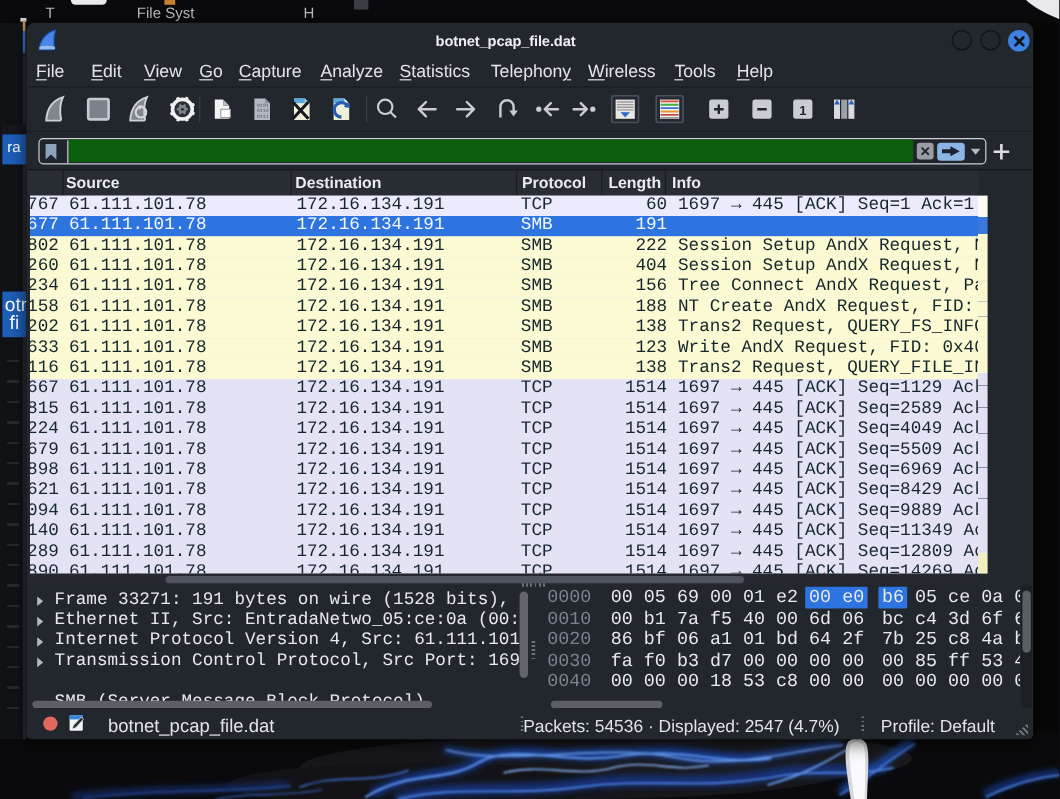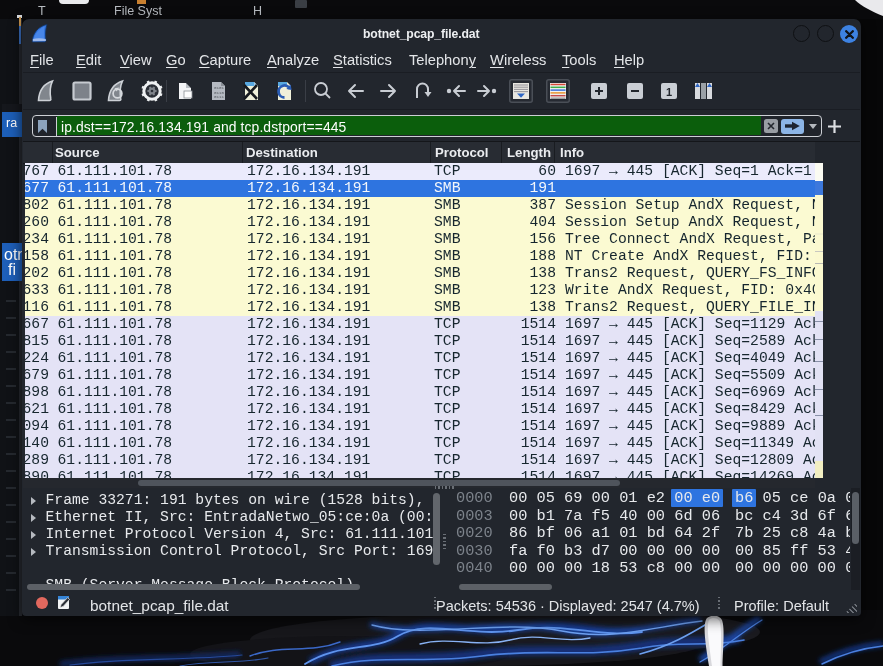--- a/index.html
+++ b/index.html
@@ -291,21 +291,20 @@
     </svg>
   </div>
 <div class="tsep abs" style="left:166px;"></div>
 <div class="tsep abs" style="left:305px;"></div>
 <div class="abs" style="left:23px;top:71.5px;width:837px;height:1px;background:#1a1d23;"></div>
 <div class="abs" style="left:23px;top:109px;width:837px;height:1px;background:#1a1d23;"></div>
 <div class="abs" style="left:23px;top:141px;width:837px;height:1px;background:#14161a;"></div>
 
 <div id="ffield" class="abs">
   <div id="fgreen" class="abs"></div>
-  <div id="ftext" class="abs">ip.dst==172.16.134.191 and tcp.dstport==445</div>
 </div>
 <svg class="abs" style="left:36px;top:119px;" width="13" height="15" viewBox="0 0 13 15">
   <path d="M2,1 L11,1 L11,14 L6.5,9.8 L2,14 Z" fill="#8ca3bd"></path>
 </svg>
 <div class="abs" style="left:56px;top:116.5px;width:1px;height:19px;background:#cdd0d5;"></div>
 
 <div class="abs" style="left:764px;top:119px;width:14px;height:14px;background:#989da3;border-radius:2.5px;"></div>
 <svg class="abs" style="left:767px;top:122px;" width="8" height="8" viewBox="0 0 8 8">
   <path d="M1,1 L7,7 M7,1 L1,7" stroke="#23272e" stroke-width="1.6"></path>
 </svg>
@@ -327,21 +326,21 @@
   <span class="hl abs" style="left:537px;">Info</span>
   <span class="hsep abs" style="left:29px;"></span>
   <span class="hsep abs" style="left:219px;"></span>
   <span class="hsep abs" style="left:407px;"></span>
   <span class="hsep abs" style="left:478px;"></span>
   <span class="hsep abs" style="left:531px;"></span>
 </div>
 <div id="rows" class="abs">
     <div class="row r-tcp1" style="top:0px"><span class="c-no">33767</span><span class="c-src">61.111.101.78</span><span class="c-dst">172.16.134.191</span><span class="c-pro">TCP</span><span class="c-len">60</span><span class="c-inf">1697 → 445 [ACK] Seq=1 Ack=1 Win=64240 Len=0</span></div>
     <div class="row r-sel" style="top:17px"><span class="c-no">33677</span><span class="c-src">61.111.101.78</span><span class="c-dst">172.16.134.191</span><span class="c-pro">SMB</span><span class="c-len">191</span></div>
-    <div class="row r-smb" style="top:34px"><span class="c-no">33802</span><span class="c-src">61.111.101.78</span><span class="c-dst">172.16.134.191</span><span class="c-pro">SMB</span><span class="c-len">387</span><span class="c-inf">Session Setup AndX Request, NTLMSSP_NEGOTIATE</span></div>
+    <div class="row r-smb" style="top:34px"><span class="c-no">33802</span><span class="c-src">61.111.101.78</span><span class="c-dst">172.16.134.191</span><span class="c-pro">SMB</span><span class="c-len">222</span><span class="c-inf">Session Setup AndX Request, NTLMSSP_NEGOTIATE</span></div>
     <div class="row r-smb" style="top:51px"><span class="c-no">34260</span><span class="c-src">61.111.101.78</span><span class="c-dst">172.16.134.191</span><span class="c-pro">SMB</span><span class="c-len">404</span><span class="c-inf">Session Setup AndX Request, NTLMSSP_AUTH, User:</span></div>
     <div class="row r-smb" style="top:68px"><span class="c-no">33234</span><span class="c-src">61.111.101.78</span><span class="c-dst">172.16.134.191</span><span class="c-pro">SMB</span><span class="c-len">156</span><span class="c-inf">Tree Connect AndX Request, Path: \\172.16.134.1</span></div>
     <div class="row r-smb" style="top:85px"><span class="c-no">33158</span><span class="c-src">61.111.101.78</span><span class="c-dst">172.16.134.191</span><span class="c-pro">SMB</span><span class="c-len">188</span><span class="c-inf">NT Create AndX Request, FID: 0x4000, Path: \lsar</span></div>
     <div class="row r-smb" style="top:102px"><span class="c-no">33202</span><span class="c-src">61.111.101.78</span><span class="c-dst">172.16.134.191</span><span class="c-pro">SMB</span><span class="c-len">138</span><span class="c-inf">Trans2 Request, QUERY_FS_INFO, Query FS Attribut</span></div>
     <div class="row r-smb" style="top:119px"><span class="c-no">33633</span><span class="c-src">61.111.101.78</span><span class="c-dst">172.16.134.191</span><span class="c-pro">SMB</span><span class="c-len">123</span><span class="c-inf">Write AndX Request, FID: 0x4000, 72 bytes at off</span></div>
     <div class="row r-smb" style="top:136px"><span class="c-no">34116</span><span class="c-src">61.111.101.78</span><span class="c-dst">172.16.134.191</span><span class="c-pro">SMB</span><span class="c-len">138</span><span class="c-inf">Trans2 Request, QUERY_FILE_INFO, FID: 0x4000, Qu</span></div>
     <div class="row r-tcp" style="top:153px"><span class="c-no">33667</span><span class="c-src">61.111.101.78</span><span class="c-dst">172.16.134.191</span><span class="c-pro">TCP</span><span class="c-len">1514</span><span class="c-inf">1697 → 445 [ACK] Seq=1129 Ack=412 Win=63829 Le</span></div>
     <div class="row r-tcp" style="top:170px"><span class="c-no">33815</span><span class="c-src">61.111.101.78</span><span class="c-dst">172.16.134.191</span><span class="c-pro">TCP</span><span class="c-len">1514</span><span class="c-inf">1697 → 445 [ACK] Seq=2589 Ack=412 Win=63829 Le</span></div>
     <div class="row r-tcp" style="top:187px"><span class="c-no">34224</span><span class="c-src">61.111.101.78</span><span class="c-dst">172.16.134.191</span><span class="c-pro">TCP</span><span class="c-len">1514</span><span class="c-inf">1697 → 445 [ACK] Seq=4049 Ack=412 Win=63829 Le</span></div>
     <div class="row r-tcp" style="top:204px"><span class="c-no">33679</span><span class="c-src">61.111.101.78</span><span class="c-dst">172.16.134.191</span><span class="c-pro">TCP</span><span class="c-len">1514</span><span class="c-inf">1697 → 445 [ACK] Seq=5509 Ack=412 Win=63829 Le</span></div>
@@ -371,21 +370,21 @@
 <div class="sb abs" style="left:433px;top:493px;width:7px;height:72px;background:#62666c;"></div>
 <div class="sb abs" style="left:27px;top:583.5px;width:333px;height:6px;background:#5c6066;"></div>
 
 <div class="abs" style="left:435px;top:486px;width:20px;height:3px;
   background-image:repeating-linear-gradient(90deg,#6a6f76 0 1.5px,transparent 1.5px 3.5px);"></div>
 <div class="abs" style="left:443px;top:534px;width:3px;height:16px;
   background-image:repeating-linear-gradient(#6a6f76 0 1.5px,transparent 1.5px 3.5px);"></div>
 
 <div id="xpane" class="abs">
     <div class="xline" style="top:2px"><span class="xoff">0000</span><span class="xb">00 05 69 00 01 e2 <span class="xhl">00 e0</span><b class="gapb"></b> <span class="xhl">b6</span> 05 ce 0a 08 00 45 00</span></div>
-    <div class="xline" style="top:19.5px"><span class="xoff">0003</span><span class="xb">00 b1 7a f5 40 00 6d 06<b class="gapb"></b> bc c4 3d 6f 64 18 ac 10</span></div>
+    <div class="xline" style="top:19.5px"><span class="xoff">0010</span><span class="xb">00 b1 7a f5 40 00 6d 06<b class="gapb"></b> bc c4 3d 6f 64 18 ac 10</span></div>
     <div class="xline" style="top:37px"><span class="xoff">0020</span><span class="xb">86 bf 06 a1 01 bd 64 2f<b class="gapb"></b> 7b 25 c8 4a bd f7 50 18</span></div>
     <div class="xline" style="top:54.5px"><span class="xoff">0030</span><span class="xb">fa f0 b3 d7 00 00 00 00<b class="gapb"></b> 00 85 ff 53 4d 42 72 00</span></div>
     <div class="xline" style="top:72px"><span class="xoff">0040</span><span class="xb">00 00 00 18 53 c8 00 00<b class="gapb"></b> 00 00 00 00 00 00 00 00</span></div>
   </div>
 <div class="abs" style="left:851px;top:488px;width:9px;height:102px;background:#1b1e24;"></div>
 <div class="sb abs" style="left:852px;top:492px;width:7px;height:52px;background:#5a5f66;"></div>
 <div class="sb abs" style="left:459px;top:583.5px;width:93px;height:6px;background:#5c6066;"></div>
 
 <div id="status" class="abs">
   <span class="abs" style="left:14px;top:7px;width:12px;height:12px;border-radius:50%;background:#e2685e;"></span>

